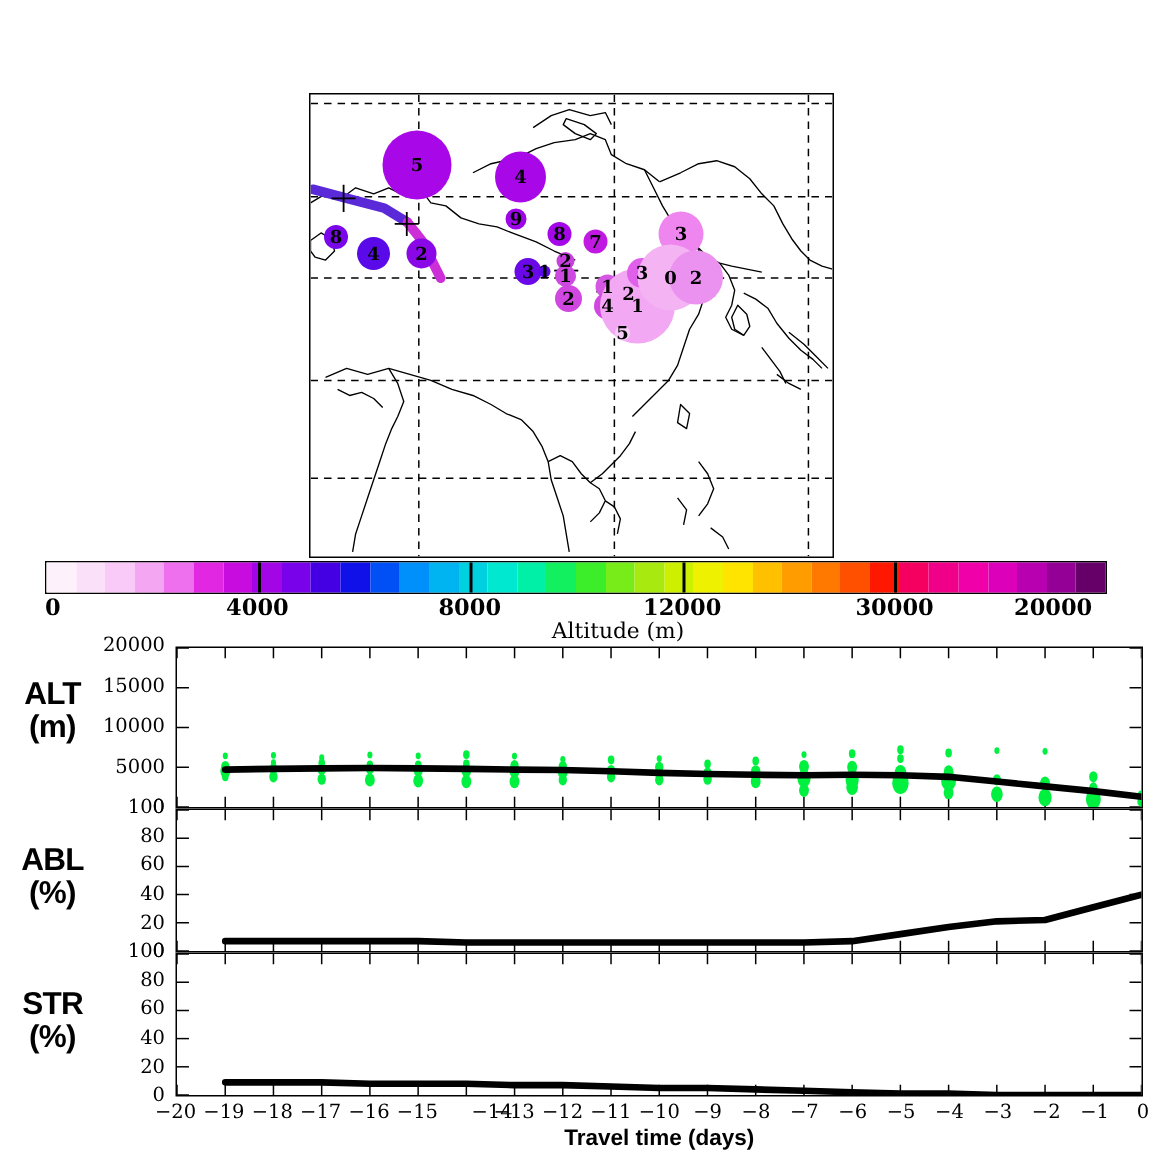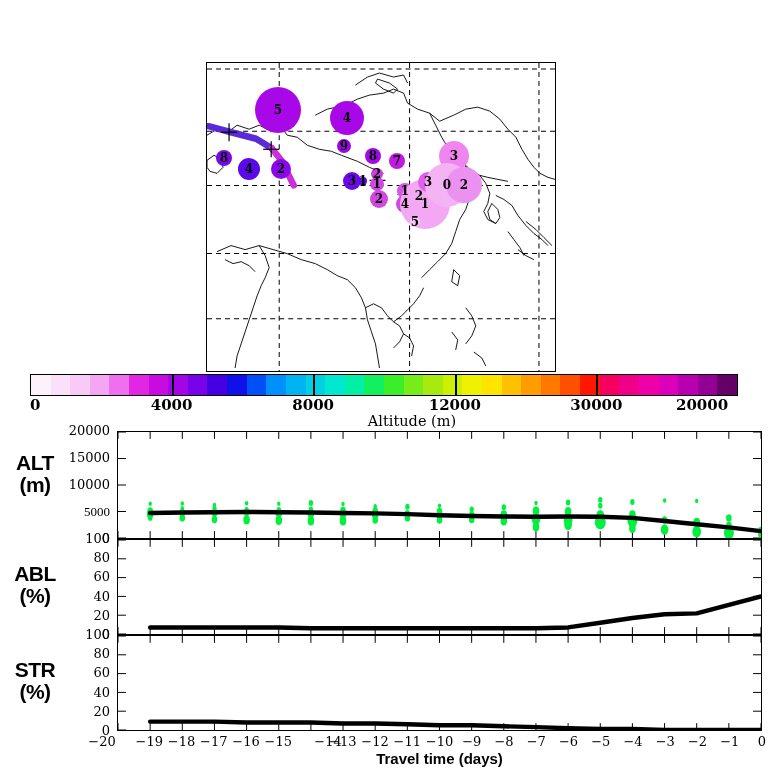--- a/index.html
+++ b/index.html
@@ -231,21 +231,21 @@
     <div class="cbar-tick" style="left: 140.6px; width: 62px; text-align: center;">4000</div>
     <div class="cbar-tick" style="left: 282.2px; width: 62px; text-align: center;">8000</div>
     <div class="cbar-tick" style="left: 423.8px; width: 62px; text-align: center;">12000</div>
     <div class="cbar-tick" style="left: 565.4px; width: 62px; text-align: center;">30000</div>
     <div class="cbar-tick" style="left: 676px;">20000</div>
   </div>
 <div id="cbar-title">Altitude (m)</div>
 
 <div class="ytickbox" id="yt-alt" style="left: 50px; top: 424px; height: 108px;">
     <div class="ytick" style="top: 108px;">0</div>
-    <div class="ytick" style="top: 81px; font-family: Liberation Serif, serif;">5000</div>
+    <div class="ytick" style="top: 81px;">5000</div>
     <div class="ytick" style="top: 54px;">10000</div>
     <div class="ytick" style="top: 27px;">15000</div>
     <div class="ytick" style="top: 0px;">20000</div>
   </div>
 <div class="axis-label" style="left:4px;top:452px;width:62px;">
   <span>ALT</span><br>
   <span>(m)</span>
 </div>
 <div class="panel" id="panel-alt">
   <svg viewBox="0 0 645 108" preserveAspectRatio="none">
@@ -523,21 +523,21 @@
         <line x1="0" y1="19.19999999999999" x2="8" y2="19.19999999999999"></line>
         <line x1="645" y1="19.19999999999999" x2="637" y2="19.19999999999999"></line>
         <line x1="0" y1="0" x2="8" y2="0"></line>
         <line x1="645" y1="0" x2="637" y2="0"></line>
       </g>
     <polyline id="str-line" fill="none" stroke="#000" stroke-width="4.5" stroke-linejoin="round" stroke-linecap="round" points="32.3,87.4 64.5,87.4 96.8,87.4 129.0,88.3 161.3,88.3 193.5,88.3 225.7,89.3 258.0,89.3 290.3,90.2 322.5,91.2 354.8,91.2 387.0,92.2 419.3,93.1 451.5,94.1 483.8,95.0 516.0,95.0 548.3,96.0 580.5,96.0 612.8,96.0 645.0,96.0"></polyline>
   </svg>
 </div>
 
 <div id="xticks">
-    <div class="xtick" style="left: 102px;">−20</div>
+    <div class="xtick" style="left: 117px;">−20</div>
     <div class="xtick" style="left: 149.25px;">−19</div>
     <div class="xtick" style="left: 181.5px;">−18</div>
     <div class="xtick" style="left: 213.75px;">−17</div>
     <div class="xtick" style="left: 246px;">−16</div>
     <div class="xtick" style="left: 278.25px;">−15</div>
     <div class="xtick" style="left: 328px;">−14</div>
     <div class="xtick" style="left: 342.75px;">−13</div>
     <div class="xtick" style="left: 375px;">−12</div>
     <div class="xtick" style="left: 407.25px;">−11</div>
     <div class="xtick" style="left: 439.5px;">−10</div>

